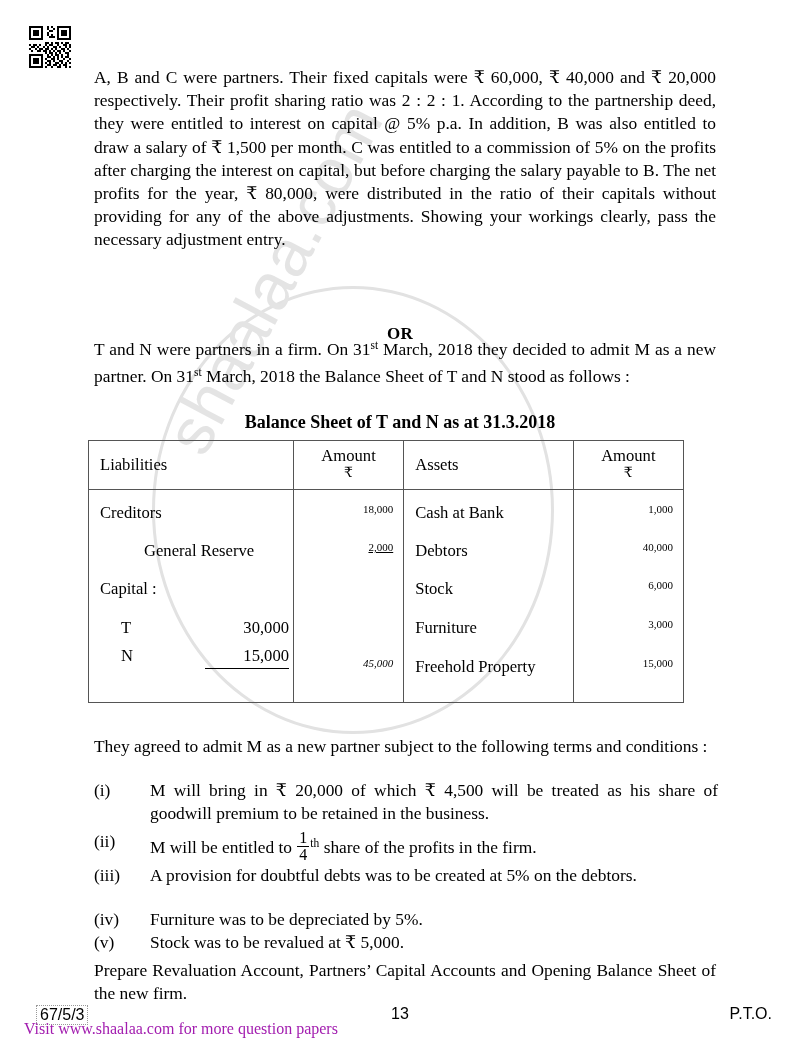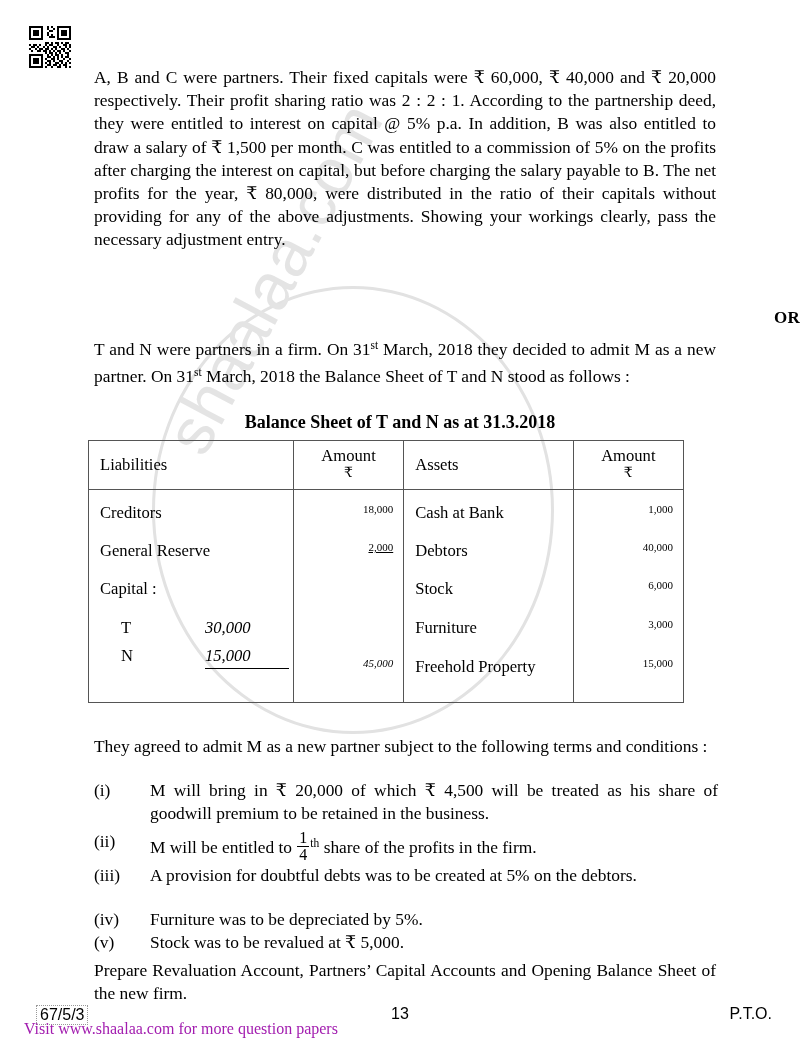--- a/index.html
+++ b/index.html
@@ -141,23 +141,22 @@
   }
   .sub-label {
     position: absolute;
     left: 32px;
     font-size: 16.6px;
   }
   .sub-amt {
     position: absolute;
     left: 116px;
     width: 84px;
-    text-align: left;
+    text-align: right;
     font-size: 16.6px;
-    font-style: italic;
   }
   .sub-amt.ruled {
     border-bottom: 1.6px solid #000;
     padding-bottom: 2px;
   }
 
   .total-cell { height: 38px; position: relative; }
   .total-amt {
     position: absolute;
     right: 10px;
@@ -344,21 +343,21 @@
     <rect x="15" y="21" width="2" height="1"></rect>
       <rect x="19" y="21" width="1" height="1"></rect>
     <rect x="21" y="21" width="1" height="1"></rect>
   </g>
 </svg>
 
 <div id="content">
 
   <div class="para" style="top:66px;">A, B and C were partners. Their fixed capitals were ₹ 60,000, ₹ 40,000 and ₹ 20,000 respectively. Their profit sharing ratio was 2 : 2 : 1. According to the partnership deed, they were entitled to interest on capital @ 5% p.a. In addition, B was also entitled to draw a salary of ₹ 1,500 per month. C was entitled to a commission of 5% on the profits after charging the interest on capital, but before charging the salary payable to B. The net profits for the year, ₹ 80,000, were distributed in the ratio of their capitals without providing for any of the above adjustments. Showing your workings clearly, pass the necessary adjustment entry.</div>
 
-  <div class="or-label" style="top:308px;text-align:right;">OR</div>
+  <div class="or-label" style="top:324px;">OR</div>
 
   <div class="para" style="top:334px;">
     <span>T and N were partners in a firm. On 31</span><sup>st</sup><span> March, 2018 they decided to admit M as a new partner. On 31</span><sup>st</sup><span> March, 2018 the Balance Sheet of T and N stood as follows :</span>
   </div>
 
   <div class="sheet-title" style="top:412px;">Balance Sheet of T and N as at 31.3.2018</div>
 
   <table id="balance-sheet">
     <colgroup>
       <col class="col-liab">
@@ -384,21 +383,21 @@
           <div class="hdr-center">
             <span>Amount</span>
             <span class="rupee">₹</span>
           </div>
         </td>
       </tr>
 
       <tr>
         <td class="body-cell">
           <div class="row-item" style="top:13px;">Creditors</div>
-          <div class="row-item" style="top:51px;">General Reserve</div>
+          <div class="row-item" style="top:51px;margin-left:44px;">General Reserve</div>
           <div class="row-item" style="top:89px;">Capital :</div>
           <div class="sub-label" style="top:128px;">T</div>
           <div class="sub-amt" style="top:128px;">30,000</div>
           <div class="sub-label" style="top:156px;">N</div>
           <div class="sub-amt ruled" style="top:156px;">15,000</div>
         </td>
 
         <td class="body-cell">
           <div class="amt-item" style="top:13px;">18,000</div>
           <div class="amt-item" style="top:51px;text-decoration:underline;">2,000</div>

